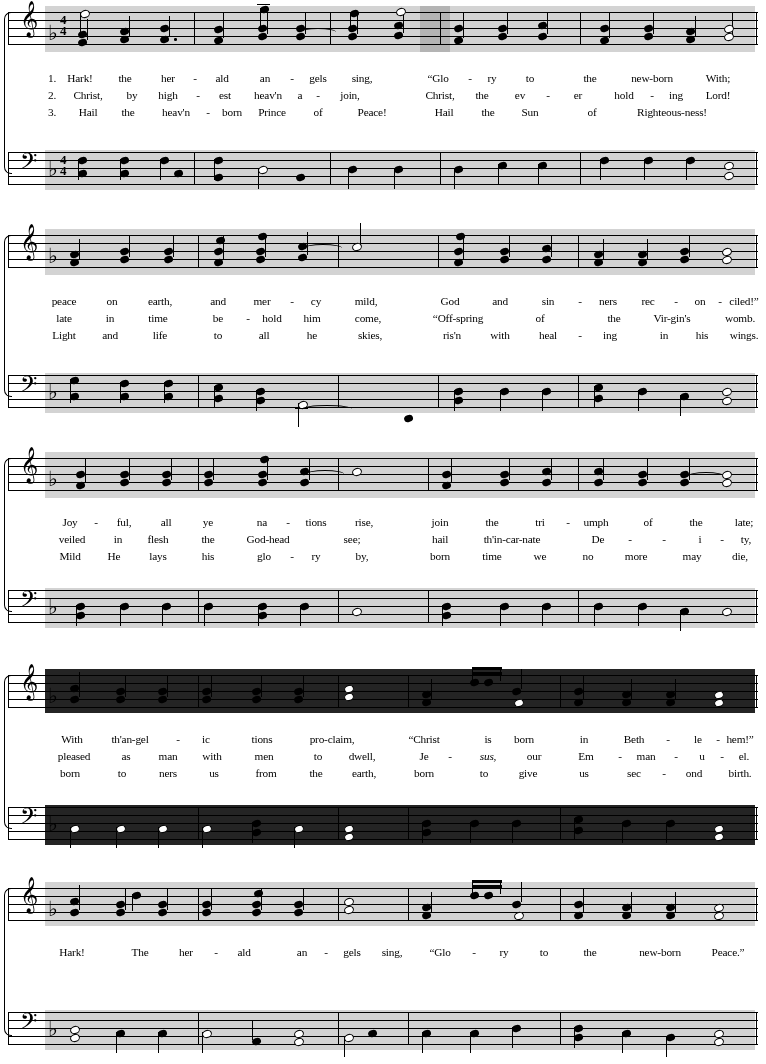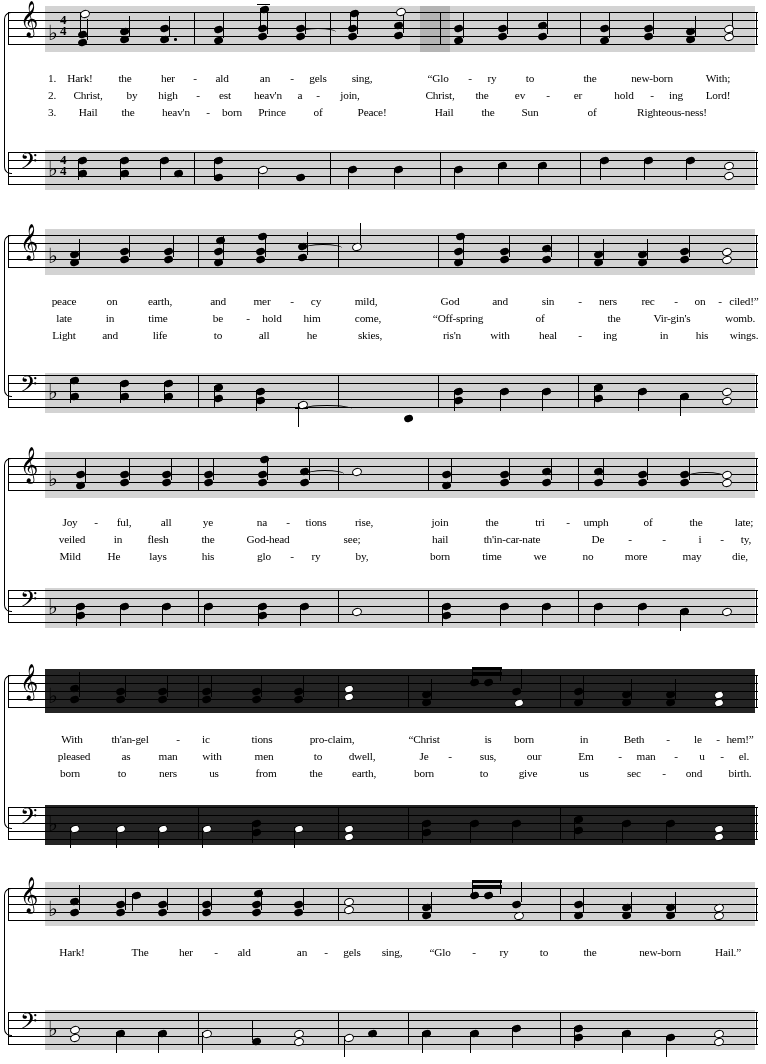--- a/index.html
+++ b/index.html
@@ -652,21 +652,21 @@
     <div class="lyricrow" style="top:85px;">
       <span style="left:74px;">pleased</span>
         <span style="left:126px;">as</span>
         <span style="left:168px;">man</span>
         <span style="left:212px;">with</span>
         <span style="left:264px;">men</span>
         <span style="left:318px;">to</span>
         <span style="left:362px;">dwell,</span>
         <span style="left:424px;">Je</span>
         <span style="left:450px;">-</span>
-        <span style="left:488px;">sus,</span>
+        <span style="left:488px;font-style:italic;">sus,</span>
         <span style="left:534px;">our</span>
         <span style="left:586px;">Em</span>
         <span style="left:620px;">-</span>
         <span style="left:646px;">man</span>
         <span style="left:676px;">-</span>
         <span style="left:702px;">u</span>
         <span style="left:722px;">-</span>
         <span style="left:744px;">el.</span>
     </div>
     <div class="lyricrow" style="top:102px;">
@@ -812,21 +812,21 @@
         <span style="left:302px;">an</span>
         <span style="left:326px;">-</span>
         <span style="left:352px;">gels</span>
         <span style="left:392px;">sing,</span>
         <span style="left:440px;">“Glo</span>
         <span style="left:474px;">-</span>
         <span style="left:504px;">ry</span>
         <span style="left:544px;">to</span>
         <span style="left:590px;">the</span>
         <span style="left:660px;">new-born</span>
-        <span style="left:728px;">Hail.”</span>
+        <span style="left:728px;">Peace.”</span>
     </div>
 
     <div class="staff" style="position:absolute;top:134px;left:0;right:0;">
       <div class="ln"></div>
         <div class="ln"></div>
         <div class="ln"></div>
         <div class="ln"></div>
         <div class="ln"></div>
       <div class="barline" style="left:0px;"></div>
       <div class="clef bass">𝄢</div>

